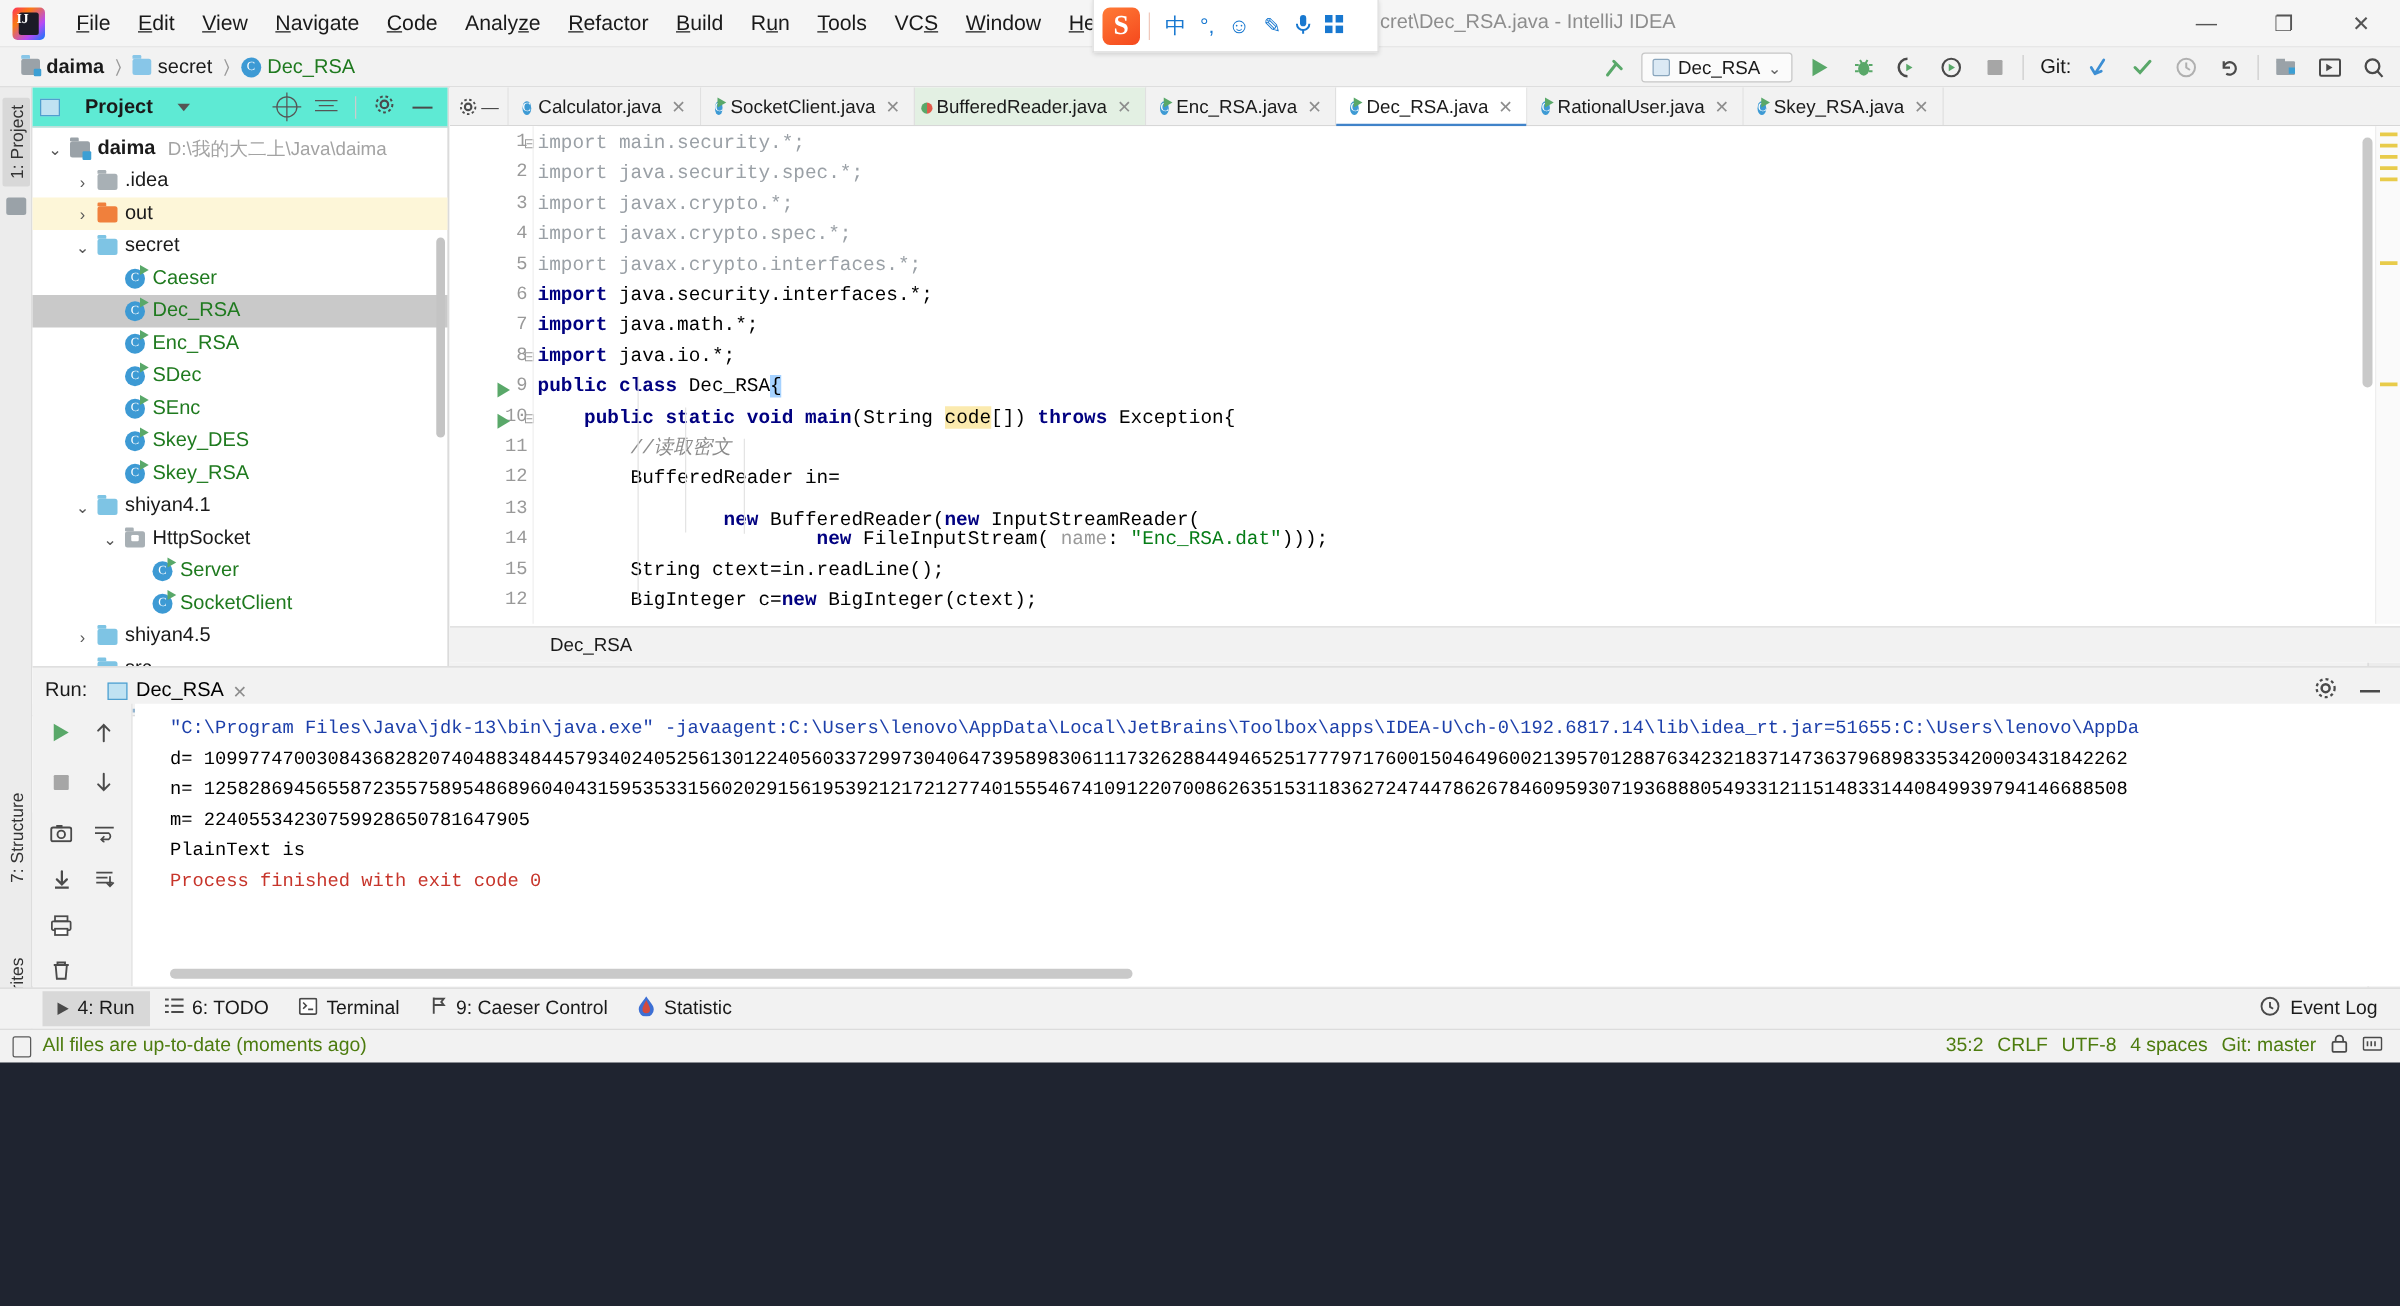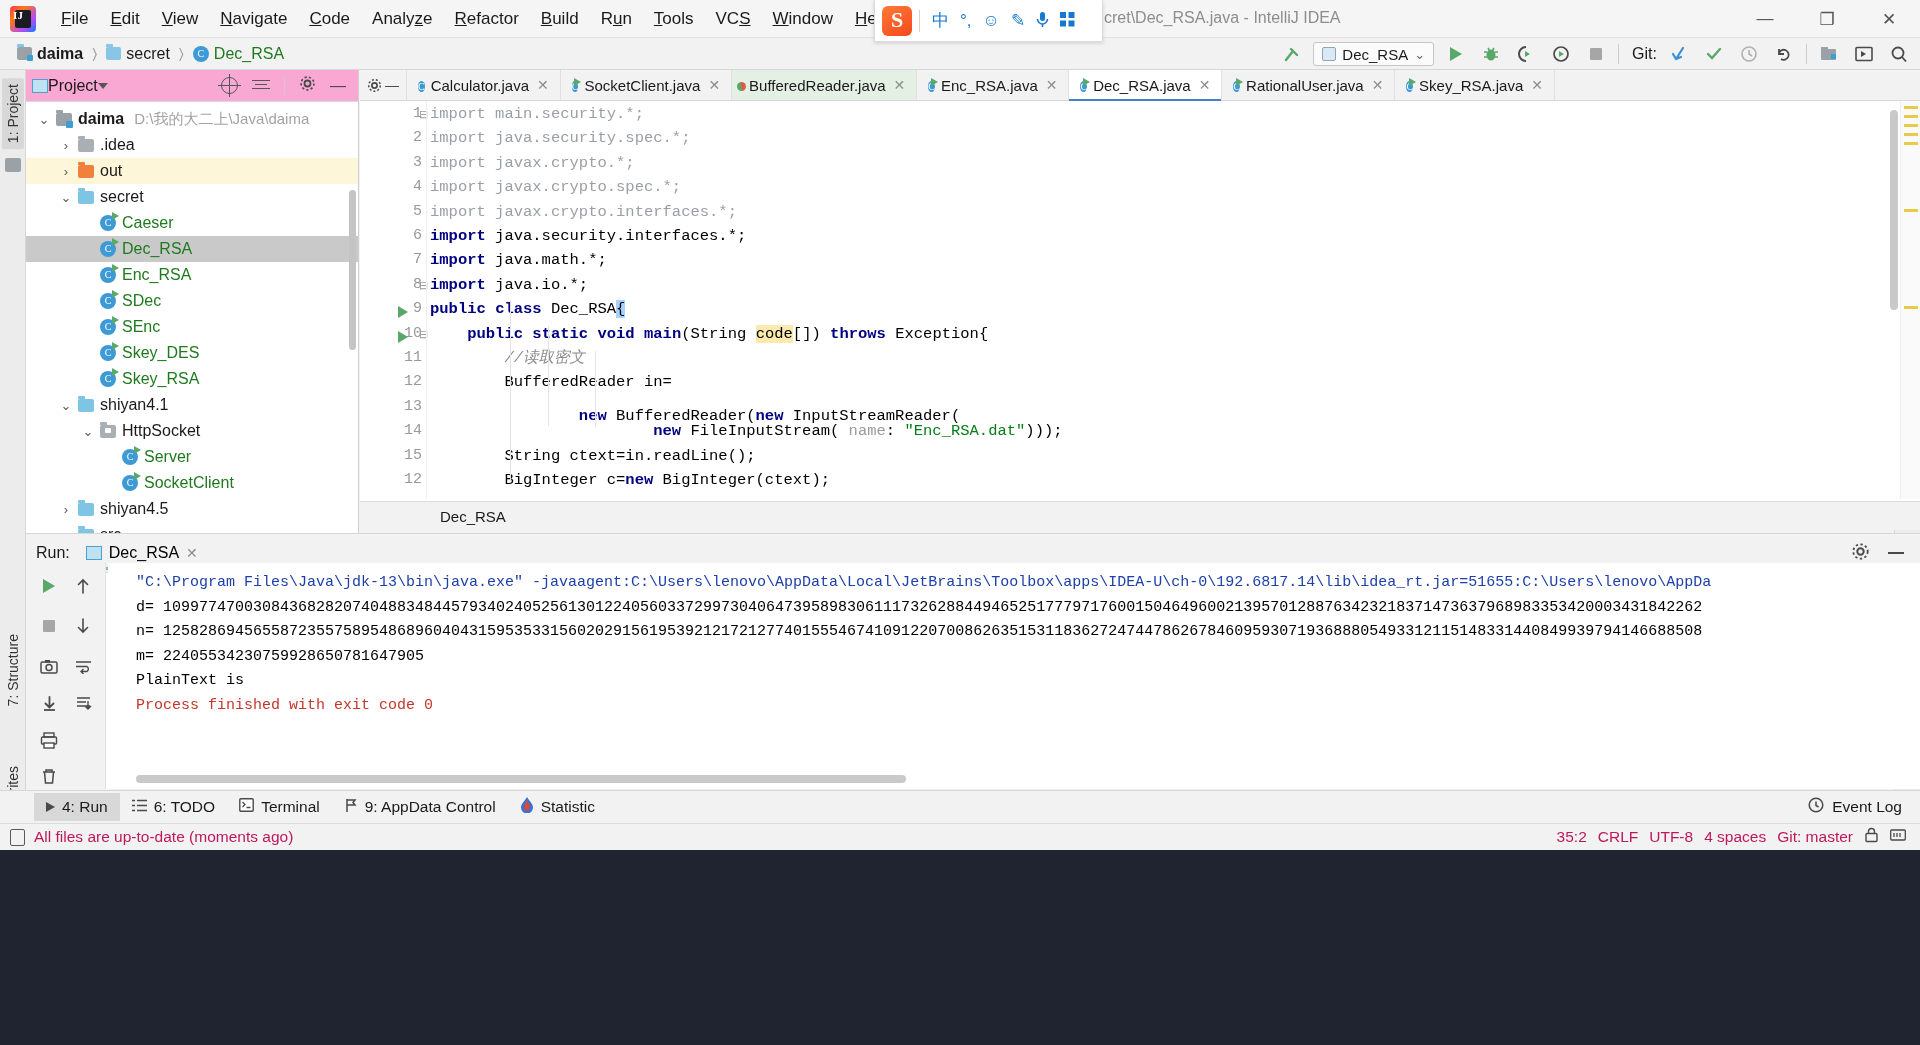--- a/index.html
+++ b/index.html
@@ -103,22 +103,22 @@
   }
   .vtab.sel { background:#d8d8d8; border-radius:2px; }
   .strip-ic { position:absolute; left:5px; width:16px;height:14px;background:#9aa2a8;border-radius:2px;}
 
   
   .project {
     position:absolute; left:26px; top:70px; width:333px; height:580px;
     background:#fff; border-right:1px solid #cfcfcf;
   }
   .proj-header {
-    height:32px; background:#f9a8d4; border-bottom:1px solid #dcdcdc;
-    display:flex; align-items:center; padding: 0 6px; gap: 0;
+    height:32px; background:#5eead4; border-bottom:1px solid #dcdcdc;
+    display:flex; align-items:center; padding: 0 6px; gap: 20px; font-weight: bold;
   }
   .proj-title { font-size:16px; color:#1a1a1a; }
   .proj-boxic { width:16px;height:14px;border:1.6px solid #4f9fcf; background:#bfe2f2; }
   .caret-down { width:0;height:0;border-top:6px solid #555;border-left:5px solid transparent;border-right:5px solid transparent;}
   .proj-actions { margin-left:auto; display:flex; align-items:center; gap:14px; padding-right:6px; }
   .ring { width:17px;height:17px;border:1.8px solid #555;border-radius:50%; position:relative;}
   .ring:before{content:"";position:absolute;left:-4px;top:6.5px;width:23px;height:1.8px;background:#555;}
   .ring:after{content:"";position:absolute;top:-4px;left:6.5px;height:23px;width:1.8px;background:#555;}
   .collapse-ic { width:18px;height:14px;position:relative;}
   .collapse-ic i{position:absolute;left:0;height:1.8px;background:#555;display:block;}
@@ -218,21 +218,21 @@
     border-top:1px solid #d7d7d7; display:flex; align-items:center; padding-left:34px; gap:0px;
   }
   .twb {
     display:flex; align-items:center; gap:7px; font-size:15.5px; color:#1a1a1a; padding: 5px 12px; white-space:nowrap;
   }
   .twb.sel { background:#d8d8d8; }
   .twb-right { margin-left:auto; display:flex; align-items:center; gap:8px; padding-right:18px; font-size:15.5px; color:#1a1a1a;}
   .statusbar {
     position:absolute; left:0; top:823px; width:1920px; height:27px; background:#f2f2f2;
     border-top:1px solid #dcdcdc; display:flex; align-items:center; padding-left:10px; gap:9px;
-    font-size:15.5px; color:#be185d;
+    font-size:15.5px; color:#4d7c0f;
   }
   .sb-right { margin-left:auto; display:flex; align-items:center; gap:11px; padding-right:14px; }
   .sb-ic { width:15px; height:17px; border:1.6px solid #5a5a5a; border-radius:2px;}
   .taskbar { position:absolute; left:0; top:850px; width:1920px; height:195px; background:#1f2430; }
 </style>
 </head>
 <body>
 
 <div class="app">
 
@@ -788,21 +788,21 @@
           </svg>
       </span>
       <span>Terminal</span>
     </div>
     <div class="twb">
       <span>
         <svg width="14" height="15" viewBox="0 0 14 15">
             <path d="M3 14V1 M3 2h8l-2 2.5L11 7H3" stroke="#4a4a4a" stroke-width="1.5" fill="none"></path>
           </svg>
       </span>
-      <span>9: AppData Control</span>
+      <span>9: Caeser Control</span>
     </div>
     <div class="twb">
       <span>
         <svg width="14" height="16" viewBox="0 0 14 16">
             <path d="M7 0 C4 5 1 7 1 10.5 A6 6 0 0 0 13 10.5 C13 7 10 5 7 0z" fill="#3d6fd4"></path>
             <path d="M7 3 C5.5 6.5 4 8 4 10.5 A3 3 0 0 0 10 10.5 C10 8 8.5 6.5 7 3z" fill="#d44a3d"></path>
           </svg>
       </span>
       <span>Statistic</span>
     </div>

